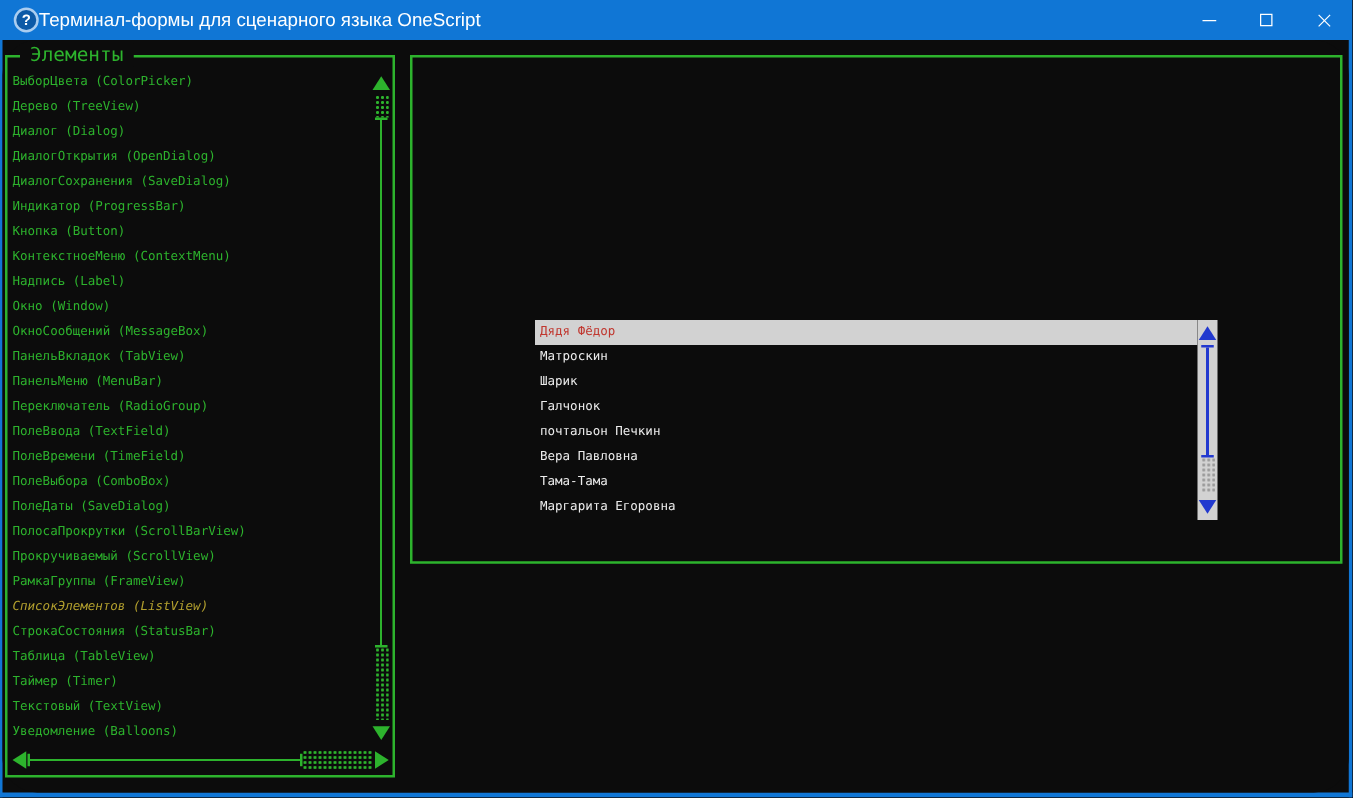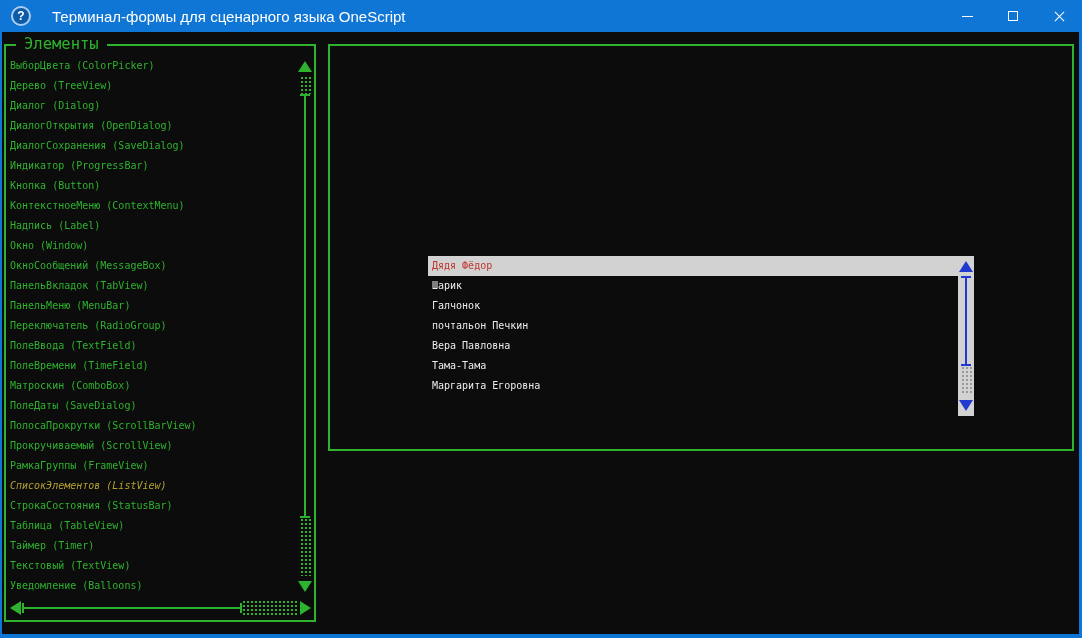--- a/index.html
+++ b/index.html
@@ -10,21 +10,21 @@
   *{box-sizing:border-box; margin:0; padding:0;}
   body{background:#222; font-family:"DejaVu Sans Mono", monospace;}
   .window{position:relative; width:1082px; height:638px; background:var(--bg); overflow:hidden;}
 
   
   .titlebar{position:absolute; left:0; top:0; right:0; height:32px; background:var(--titlebar);
     display:flex; align-items:center; font-family:"Liberation Sans", sans-serif;}
   .app-icon{width:20px; height:20px; border-radius:50%; background:var(--icon-fill);
     border:2px solid var(--icon-ring); margin-left:11px; display:flex; align-items:center; justify-content:center;
     color:#fff; font-size:12px; font-weight:bold; line-height:1;}
-  .title-text{color:#fff; font-size:15px; margin-left:21px; white-space:nowrap;}
+  .title-text{color:#fff; font-size:15px; margin-left:0; white-space:nowrap;}
   .win-controls{margin-left:auto; display:flex; height:100%;}
   .win-btn{width:46px; height:100%; display:flex; align-items:center; justify-content:center; cursor:default;}
   .glyph-min{width:11px; height:1px; background:#fff;}
   .glyph-max{width:10px; height:10px; border:1px solid #fff;}
   .glyph-close{position:relative; width:13px; height:13px;}
   .glyph-close::before,.glyph-close::after{content:""; position:absolute; left:0; top:6px; width:13px; height:1px; background:#fff;}
   .glyph-close::before{transform:rotate(45deg);}
   .glyph-close::after{transform:rotate(-45deg);}
 
   
@@ -122,21 +122,21 @@
           <div class="row">Кнопка (Button)</div>
           <div class="row">КонтекстноеМеню (ContextMenu)</div>
           <div class="row">Надпись (Label)</div>
           <div class="row">Окно (Window)</div>
           <div class="row">ОкноСообщений (MessageBox)</div>
           <div class="row">ПанельВкладок (TabView)</div>
           <div class="row">ПанельМеню (MenuBar)</div>
           <div class="row">Переключатель (RadioGroup)</div>
           <div class="row">ПолеВвода (TextField)</div>
           <div class="row">ПолеВремени (TimeField)</div>
-          <div class="row">Матроскин (ComboBox)</div>
+          <div class="row">ПолеВыбора (ComboBox)</div>
           <div class="row">ПолеДаты (SaveDialog)</div>
           <div class="row">ПолосаПрокрутки (ScrollBarView)</div>
           <div class="row">Прокручиваемый (ScrollView)</div>
           <div class="row">РамкаГруппы (FrameView)</div>
           <div class="row selected">СписокЭлементов (ListView)</div>
           <div class="row">СтрокаСостояния (StatusBar)</div>
           <div class="row">Таблица (TableView)</div>
           <div class="row">Таймер (Timer)</div>
           <div class="row">Текстовый (TextView)</div>
           <div class="row">Уведомление (Balloons)</div>
@@ -163,20 +163,21 @@
         <div class="sb-cell" style="width:14px">
             <div class="tri tri-right"></div>
           </div>
       </div>
     </div>
 
     <div class="frame frame-form">
       <div class="names-wrap">
         <div class="list names-list">
             <div class="row selected">Дядя Фёдор</div>
+            <div class="row">Матроскин</div>
             <div class="row">Шарик</div>
             <div class="row">Галчонок</div>
             <div class="row">почтальон Печкин</div>
             <div class="row">Вера Павловна</div>
             <div class="row">Тама-Тама</div>
             <div class="row">Маргарита Егоровна</div>
           </div>
 
         <div class="vscroll vscroll-blue">
           <div class="sb-cell" style="height:20px">

